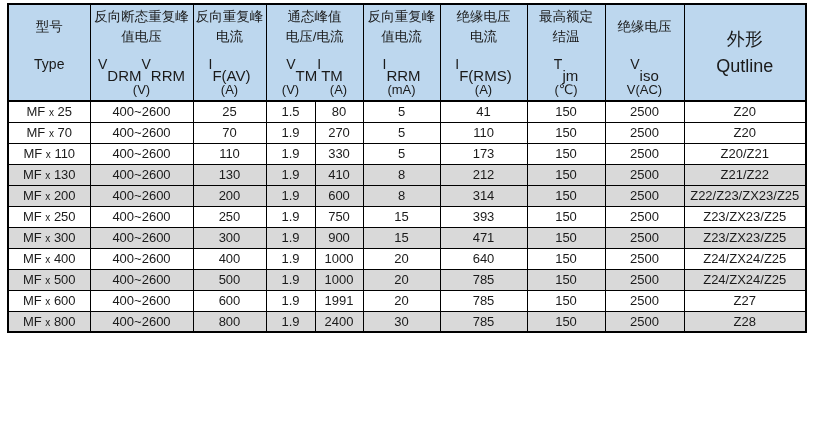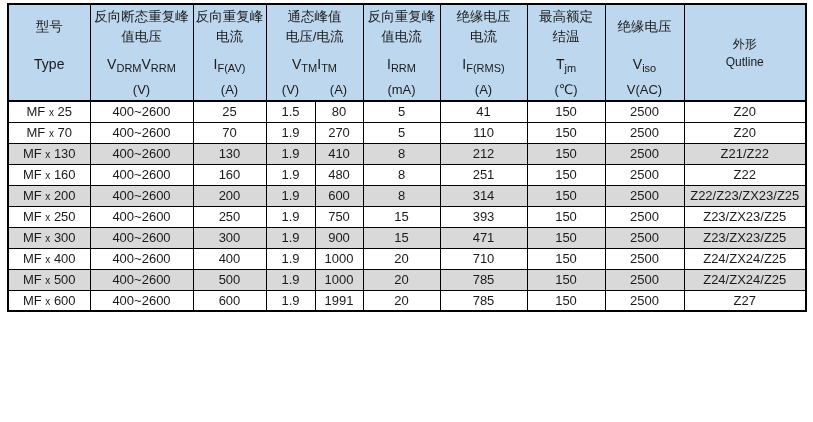--- a/index.html
+++ b/index.html
@@ -46,26 +46,26 @@
     height: 21px;
     display: flex; align-items: center; justify-content: center;
     font-size: 13px;
   }
   .h-unit.split { justify-content: space-around; }
   .h-unit.split span { flex: 1 1 50%; text-align: center; }
   .h-center {
     height: 95px;
     display: flex; align-items: center; justify-content: center;
     white-space: pre-line;
-    font-size: 12px; line-height: 1.5;
+    font-size: 18px; line-height: 1.5;
   }
   .sub {
-    font-size: 11px;
+    font-size: 15px;
     position: relative;
-    top: 4px;
+    top: 11px;
     letter-spacing: 0;
   }
   
   tbody td {
     height: 21px;
     font-size: 13px;
     background: var(--row-bg, #ffffff);
   }
   tbody tr.alt td { background: var(--alt-row-bg, #d9d9d9); }
   .small-x { font-size: 10px; }
@@ -162,44 +162,44 @@
           <td>400~2600</td>
           <td>70</td>
           <td>1.9</td>
           <td>270</td>
           <td>5</td>
           <td>110</td>
           <td>150</td>
           <td>2500</td>
           <td>Z20</td>
         </tr>
+        <tr>
+          <td>MF <span class="small-x">x</span> 110</td>
+          <td>400~2600</td>
+          <td>110</td>
+          <td>1.9</td>
+          <td>330</td>
+          <td>5</td>
+          <td>173</td>
+          <td>150</td>
+          <td>2500</td>
+          <td>Z20/Z21</td>
+        </tr>
         <tr class="alt">
           <td>MF <span class="small-x">x</span> 130</td>
           <td>400~2600</td>
           <td>130</td>
           <td>1.9</td>
           <td>410</td>
           <td>8</td>
           <td>212</td>
           <td>150</td>
           <td>2500</td>
           <td>Z21/Z22</td>
         </tr>
-        <tr>
-          <td>MF <span class="small-x">x</span> 160</td>
-          <td>400~2600</td>
-          <td>160</td>
-          <td>1.9</td>
-          <td>480</td>
-          <td>8</td>
-          <td>251</td>
-          <td>150</td>
-          <td>2500</td>
-          <td>Z22</td>
-        </tr>
         <tr class="alt">
           <td>MF <span class="small-x">x</span> 200</td>
           <td>400~2600</td>
           <td>200</td>
           <td>1.9</td>
           <td>600</td>
           <td>8</td>
           <td>314</td>
           <td>150</td>
           <td>2500</td>
@@ -229,21 +229,21 @@
           <td>2500</td>
           <td>Z23/ZX23/Z25</td>
         </tr>
         <tr>
           <td>MF <span class="small-x">x</span> 400</td>
           <td>400~2600</td>
           <td>400</td>
           <td>1.9</td>
           <td>1000</td>
           <td>20</td>
-          <td>710</td>
+          <td>640</td>
           <td>150</td>
           <td>2500</td>
           <td>Z24/ZX24/Z25</td>
         </tr>
         <tr class="alt">
           <td>MF <span class="small-x">x</span> 500</td>
           <td>400~2600</td>
           <td>500</td>
           <td>1.9</td>
           <td>1000</td>
@@ -257,16 +257,28 @@
           <td>MF <span class="small-x">x</span> 600</td>
           <td>400~2600</td>
           <td>600</td>
           <td>1.9</td>
           <td>1991</td>
           <td>20</td>
           <td>785</td>
           <td>150</td>
           <td>2500</td>
           <td>Z27</td>
+        </tr>
+        <tr class="alt">
+          <td>MF <span class="small-x">x</span> 800</td>
+          <td>400~2600</td>
+          <td>800</td>
+          <td>1.9</td>
+          <td>2400</td>
+          <td>30</td>
+          <td>785</td>
+          <td>150</td>
+          <td>2500</td>
+          <td>Z28</td>
         </tr>
       </tbody>
   </table>
 </div>
 
 </body></html>

